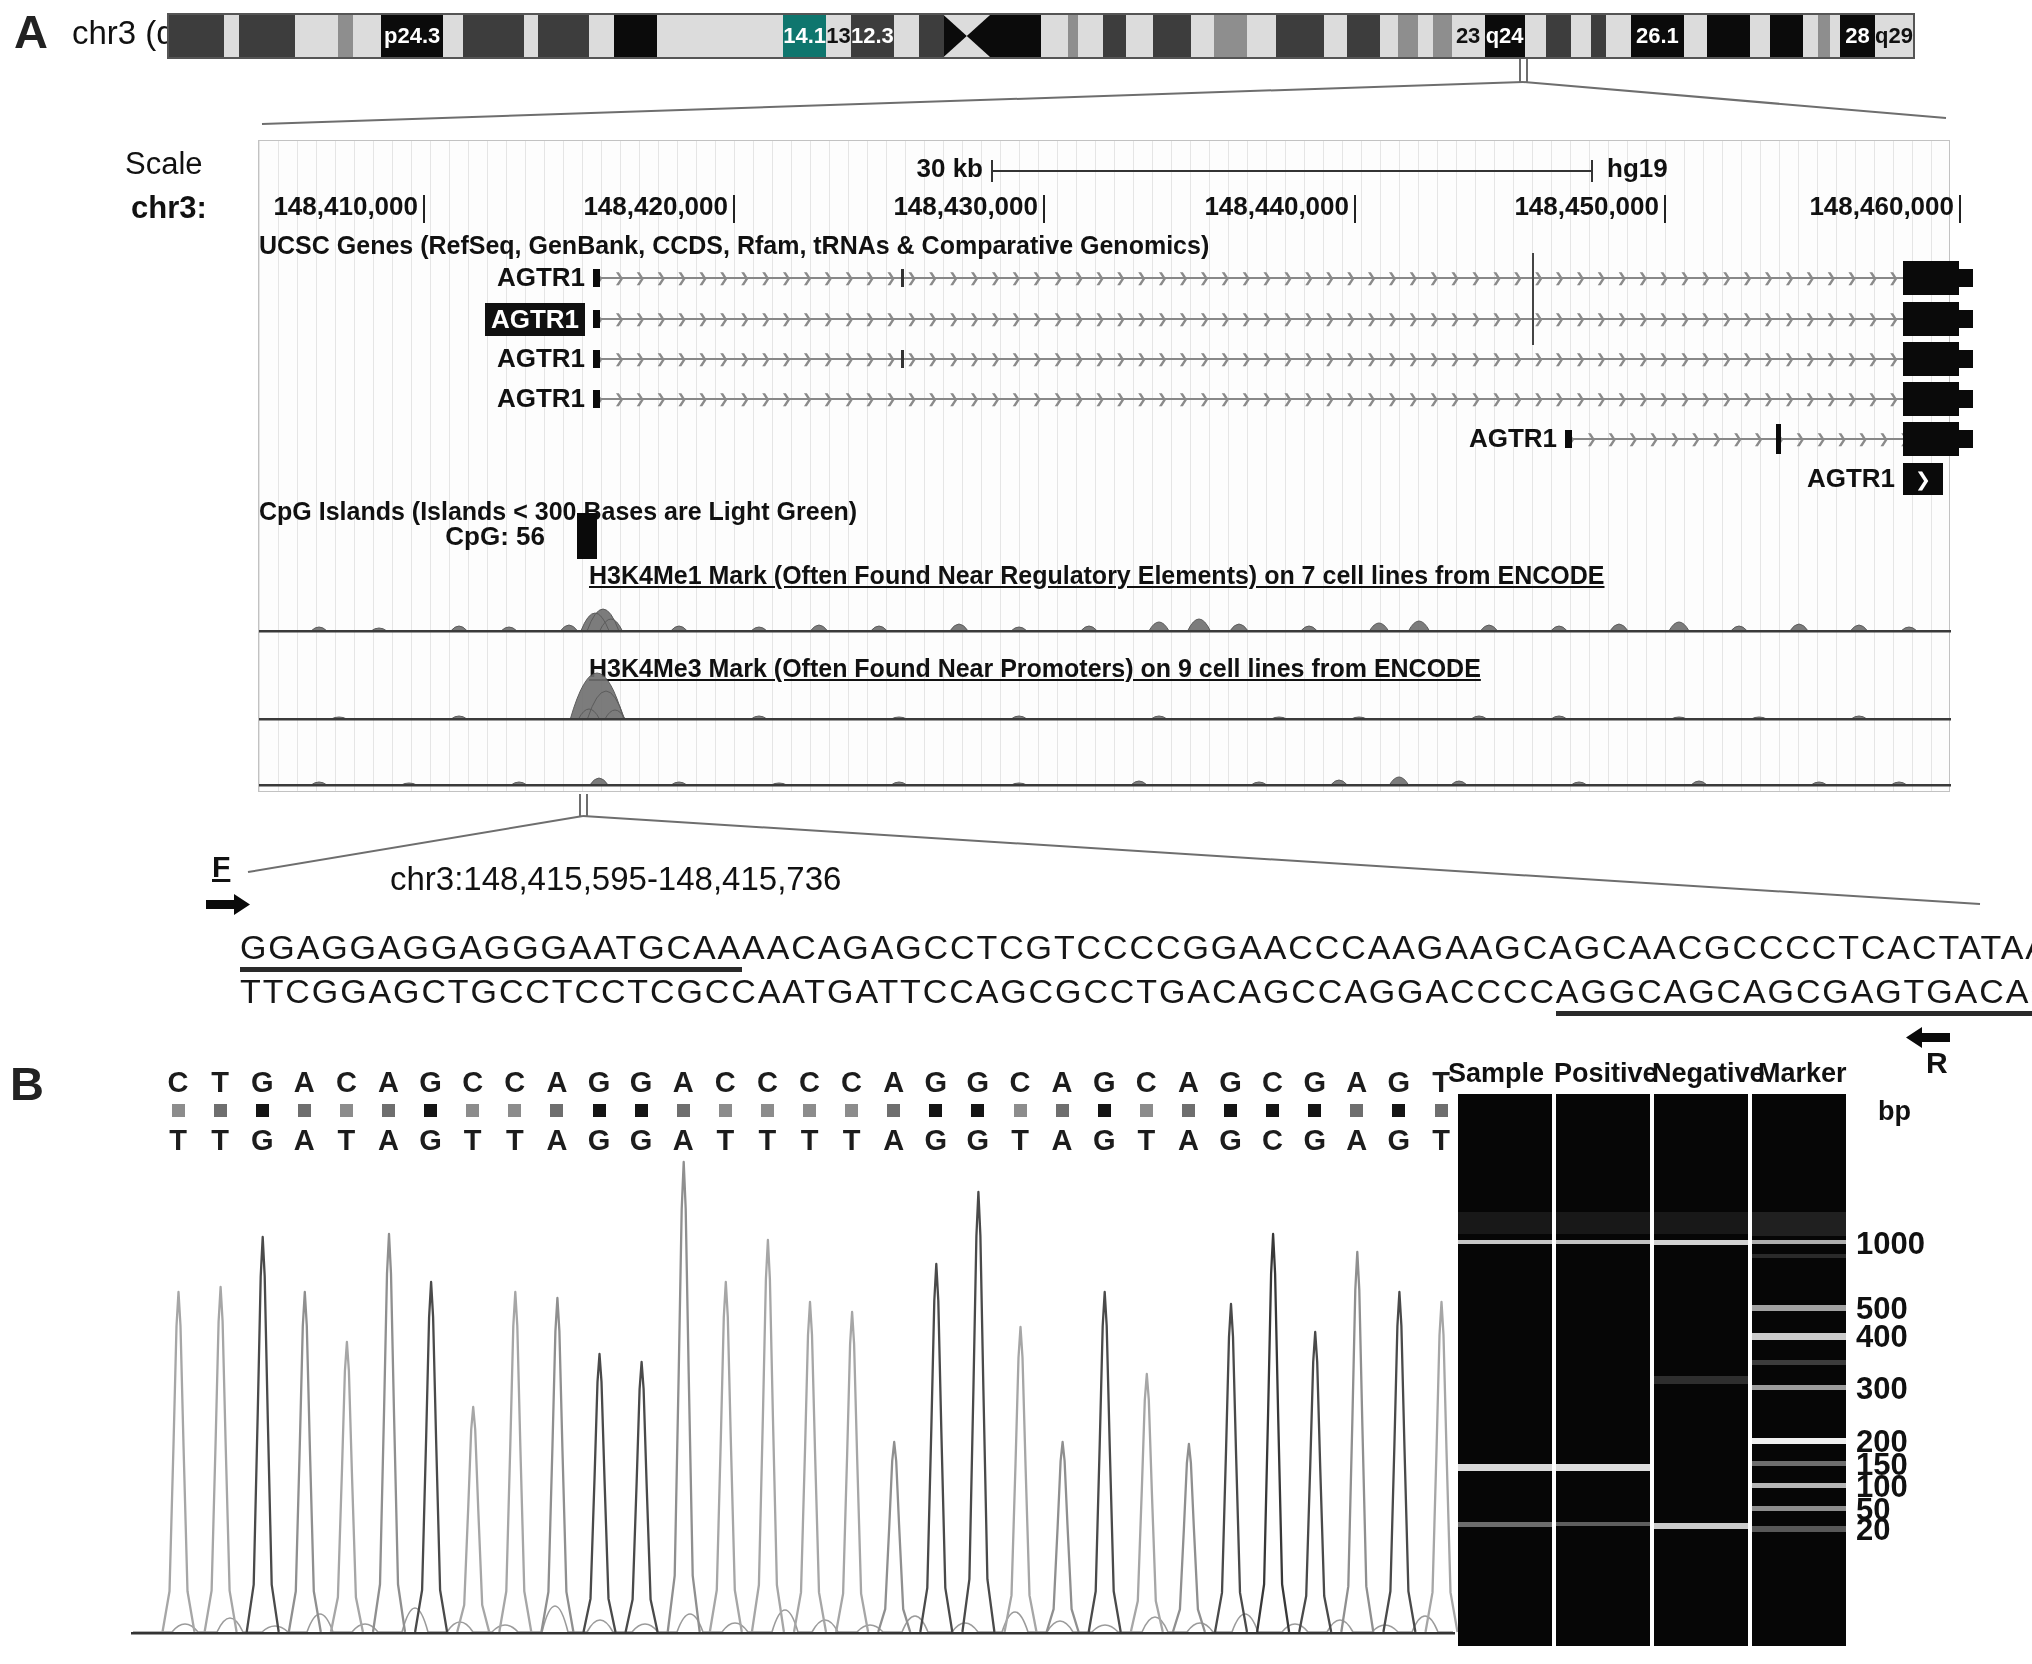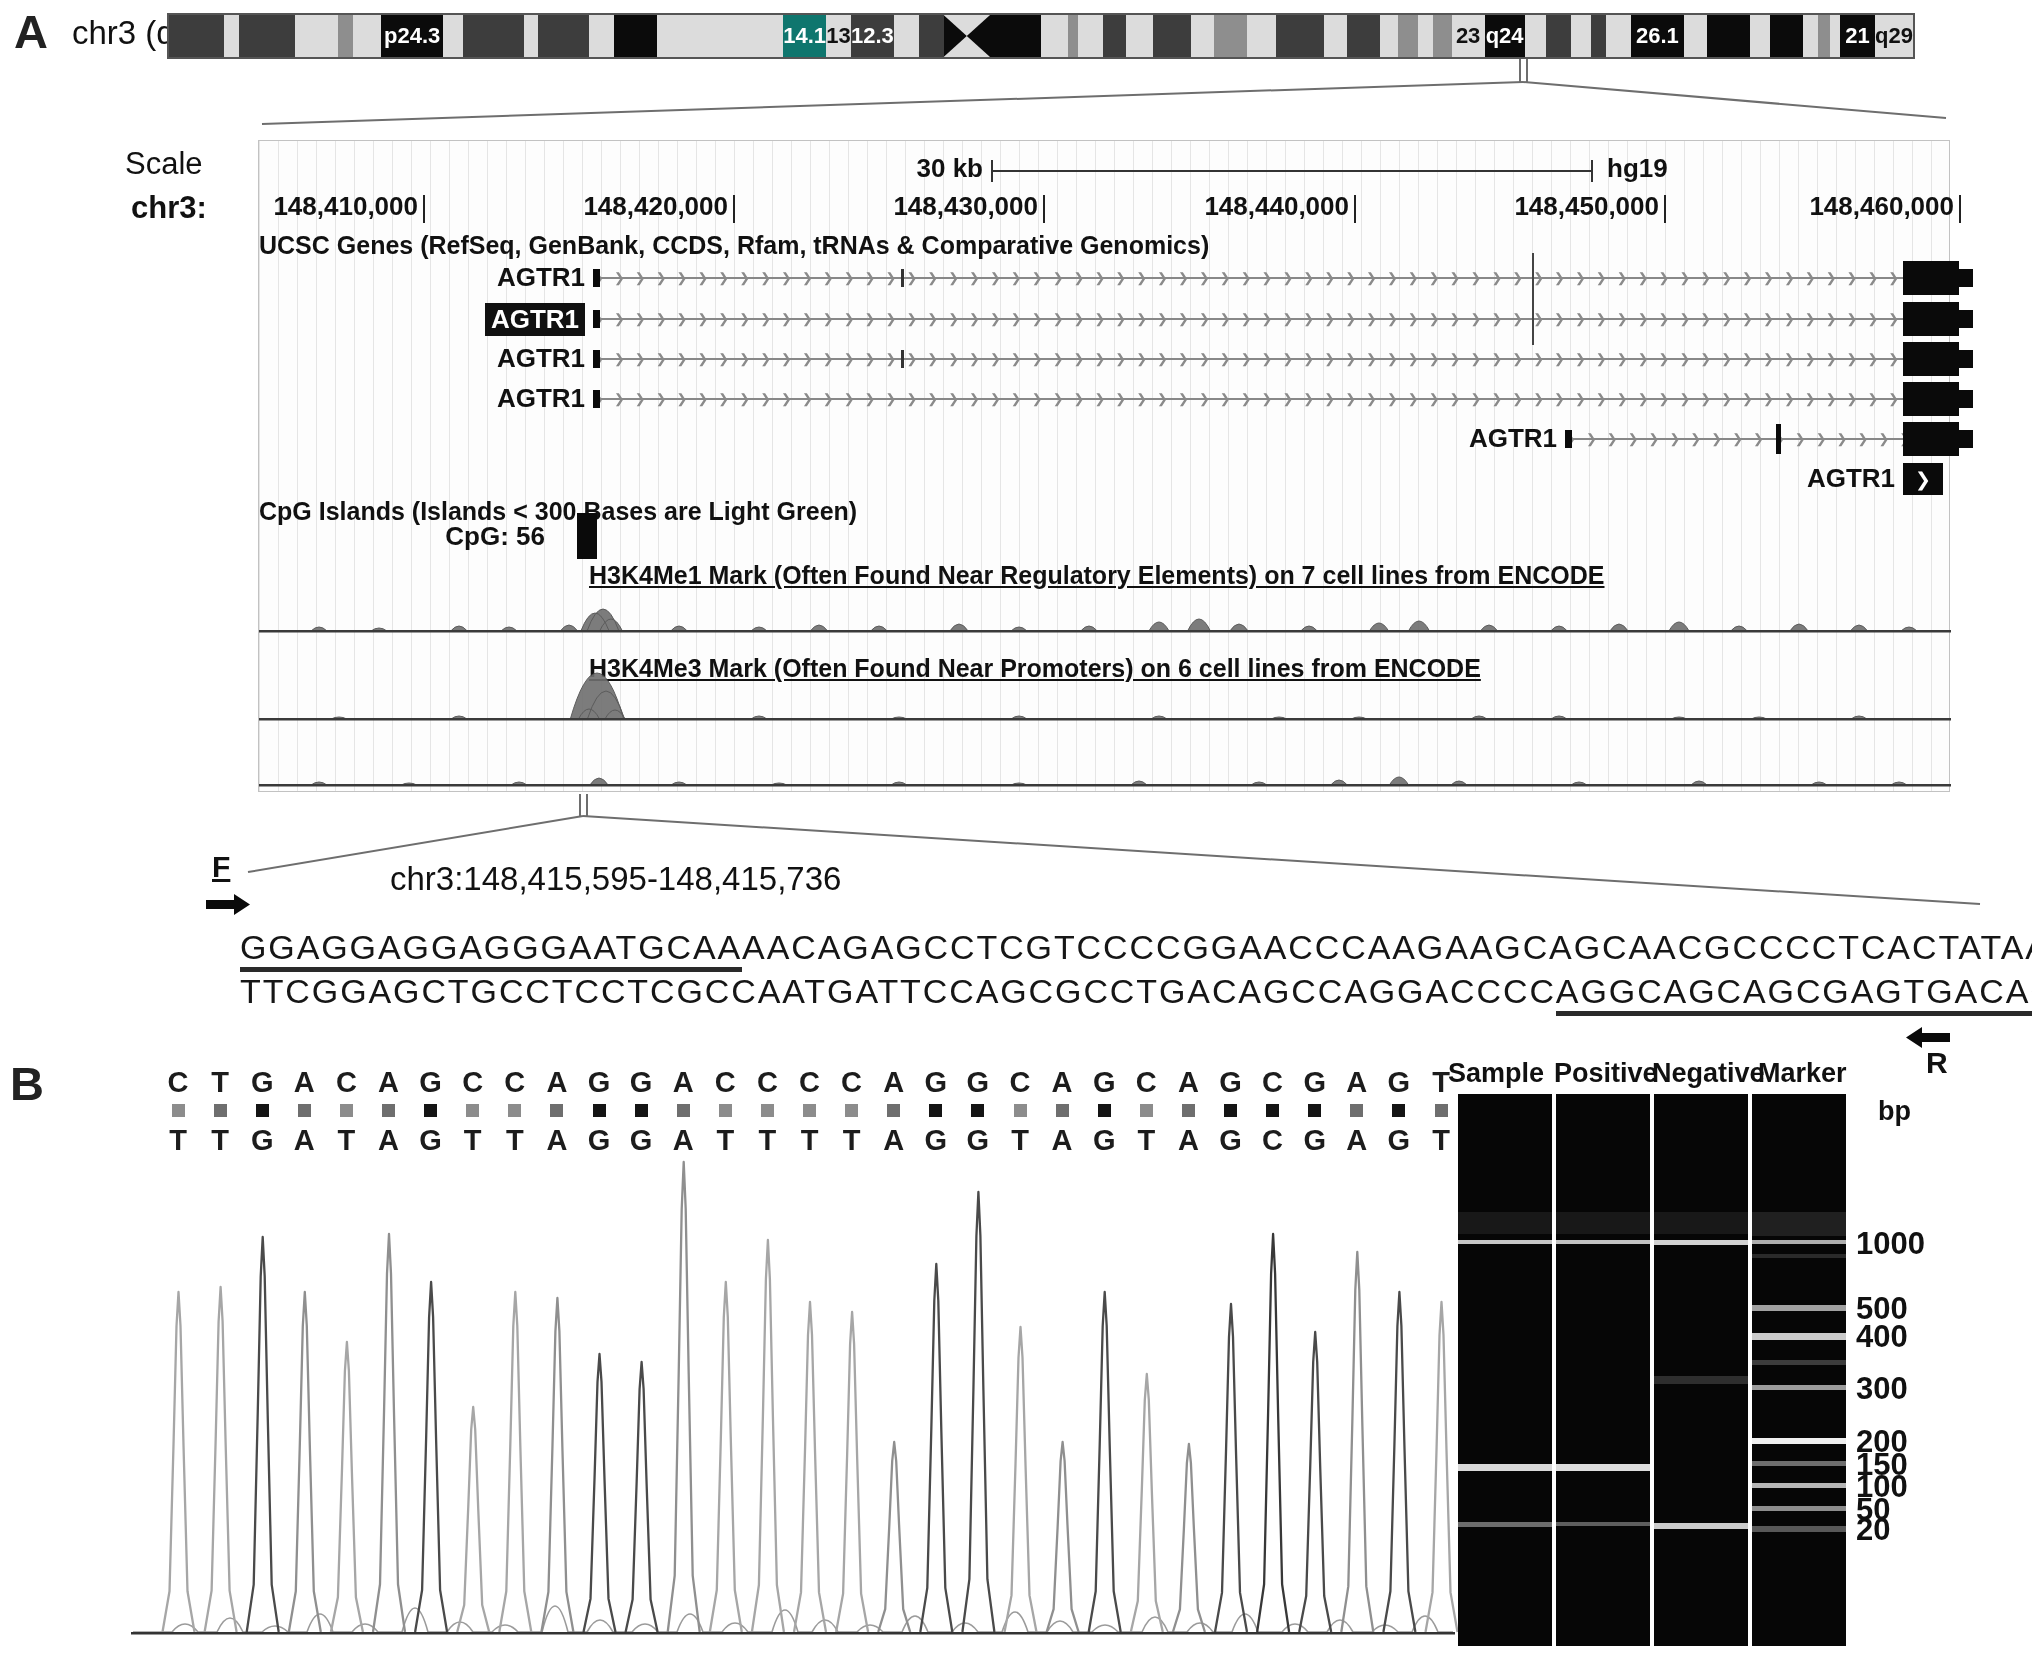--- a/index.html
+++ b/index.html
@@ -106,21 +106,21 @@
         <span style="color: rgb(255, 255, 255);">26.1</span>
       </div>
       <div class="band" style="flex: 1.4 0 0px; background: rgb(220, 220, 220);"></div>
       <div class="band" style="flex: 2.6 0 0px; background: rgb(11, 11, 11);"></div>
       <div class="band" style="flex: 1.2 0 0px; background: rgb(220, 220, 220);"></div>
       <div class="band" style="flex: 2 0 0px; background: rgb(11, 11, 11);"></div>
       <div class="band" style="flex: 0.9 0 0px; background: rgb(220, 220, 220);"></div>
       <div class="band" style="flex: 0.7 0 0px; background: rgb(142, 142, 142);"></div>
       <div class="band" style="flex: 0.6 0 0px; background: rgb(220, 220, 220);"></div>
       <div class="band" style="flex: 2.1 0 0px; background: rgb(11, 11, 11);">
-        <span style="color: rgb(255, 255, 255);">21</span>
+        <span style="color: rgb(255, 255, 255);">28</span>
       </div>
       <div class="band" style="flex: 2.3 0 0px; background: rgb(220, 220, 220);">
         <span style="color: rgb(17, 17, 17);">q29</span>
       </div>
     </div>
 
   <svg class="abs" style="left:0;top:0;" width="2032" height="1664" viewBox="0 0 2032 1664">
     <g stroke="#6e6e6e" stroke-width="2" fill="none">
       <line x1="1520" y1="59" x2="1520" y2="82"></line>
       <line x1="1527" y1="59" x2="1527" y2="82"></line>
@@ -193,21 +193,21 @@
         <div class="gene-label" style="right: 54px; top: 322px;">AGTR1</div>
         <div class="exon" style="left: 1644px; top: 322px; width: 40px; height: 32px; color: rgb(255, 255, 255); display: flex; align-items: center; justify-content: center; font-size: 19px;">❯</div>
         <div style="position: absolute; left: 1273px; top: 112px; width: 2px; height: 92px; background: rgb(68, 68, 68);"></div>
       </div>
 
     <div class="track-header" style="top:356px;">CpG Islands (Islands &lt; 300 Bases are Light Green)</div>
     <div class="gene-label" style="right:1404px;top:380px;">CpG: 56</div>
     <div class="abs" style="left:318px;top:372px;width:20px;height:46px;background:#0a0a0a;"></div>
 
     <div class="track-header shift" style="top:420px;">H3K4Me1 Mark (Often Found Near Regulatory Elements) on 7 cell lines from ENCODE</div>
-    <div class="track-header shift" style="top:513px;">H3K4Me3 Mark (Often Found Near Promoters) on 6 cell lines from ENCODE</div>
+    <div class="track-header shift" style="top:513px;">H3K4Me3 Mark (Often Found Near Promoters) on 9 cell lines from ENCODE</div>
     <svg id="signals" width="1692" height="650" viewBox="0 0 1692 650" style="left:0;top:0;">
         <path d="M0,490 L52,490 Q60,482 68,490 L112,490 Q120,484 128,490 L191.75,490 Q200,480 208.25,490 L242,490 Q250,482 258,490 L301.3,490 Q310,478 318.7,490 L321.9,490 Q336,454 350.1,490 L328.1,490 Q344,446 359.9,490 L340.6,490 Q352,466 363.4,490 L411.75,490 Q420,480 428.25,490 L492,490 Q500,482 508,490 L551.3,490 Q560,478 568.7,490 L611.75,490 Q620,480 628.25,490 L690.85,490 Q700,476 709.15,490 L752,490 Q760,482 768,490 L821.75,490 Q830,480 838.25,490 L889.95,490 Q900,472 910.05,490 L928.6,490 Q940,466 951.4,490 L970.85,490 Q980,476 989.15,490 L1041.75,490 Q1050,480 1058.25,490 L1110.4,490 Q1120,474 1129.6,490 L1149.5,490 Q1160,470 1170.5,490 L1221.3,490 Q1230,478 1238.7,490 L1291.75,490 Q1300,480 1308.25,490 L1350.85,490 Q1360,476 1369.15,490 L1409.95,490 Q1420,472 1430.05,490 L1471.75,490 Q1480,480 1488.25,490 L1530.85,490 Q1540,476 1549.15,490 L1591.3,490 Q1600,478 1608.7,490 L1642,490 Q1650,482 1658,490 L1692,490 Z" fill="#6f6f6f" stroke="#4a4a4a" stroke-width="1" opacity="0.9"></path>
         <rect x="0" y="489" width="1692" height="2.5" fill="#3a3a3a"></rect>
         <path d="M0,578 L72,578 Q80,574 88,578 L192,578 Q200,572 208,578 L319.5,578 Q330,558 340.5,578 L311.3,578 Q338,486 364.7,578 L328.4,578 Q347,522 365.6,578 L345.95,578 Q356,560 366.05,578 L492,578 Q500,572 508,578 L632,578 Q640,574 648,578 L752,578 Q760,572 768,578 L892,578 Q900,572 908,578 L1012,578 Q1020,574 1028,578 L1092,578 Q1100,574 1108,578 L1212,578 Q1220,572 1228,578 L1292,578 Q1300,572 1308,578 L1412,578 Q1420,574 1428,578 L1492,578 Q1500,574 1508,578 L1592,578 Q1600,572 1608,578 L1692,578 Z" fill="#6f6f6f" stroke="#4a4a4a" stroke-width="1" opacity="0.9"></path>
         <rect x="0" y="577" width="1692" height="2.5" fill="#3a3a3a"></rect>
         <path d="M0,644 L52,644 Q60,638 68,644 L142,644 Q150,640 158,644 L252,644 Q260,638 268,644 L330.85,644 Q340,630 349.15,644 L412,644 Q420,638 428,644 L512,644 Q520,640 528,644 L632,644 Q640,638 648,644 L752,644 Q760,640 768,644 L872,644 Q880,636 888,644 L992,644 Q1000,638 1008,644 L1071.75,644 Q1080,634 1088.25,644 L1130.4,644 Q1140,628 1149.6,644 L1192,644 Q1200,636 1208,644 L1312,644 Q1320,638 1328,644 L1432,644 Q1440,636 1448,644 L1552,644 Q1560,638 1568,644 L1632,644 Q1640,638 1648,644 L1692,644 Z" fill="#6f6f6f" stroke="#4a4a4a" stroke-width="1" opacity="0.9"></path>
         <rect x="0" y="643" width="1692" height="2.5" fill="#3a3a3a"></rect>
       </svg>
   </div>
 

